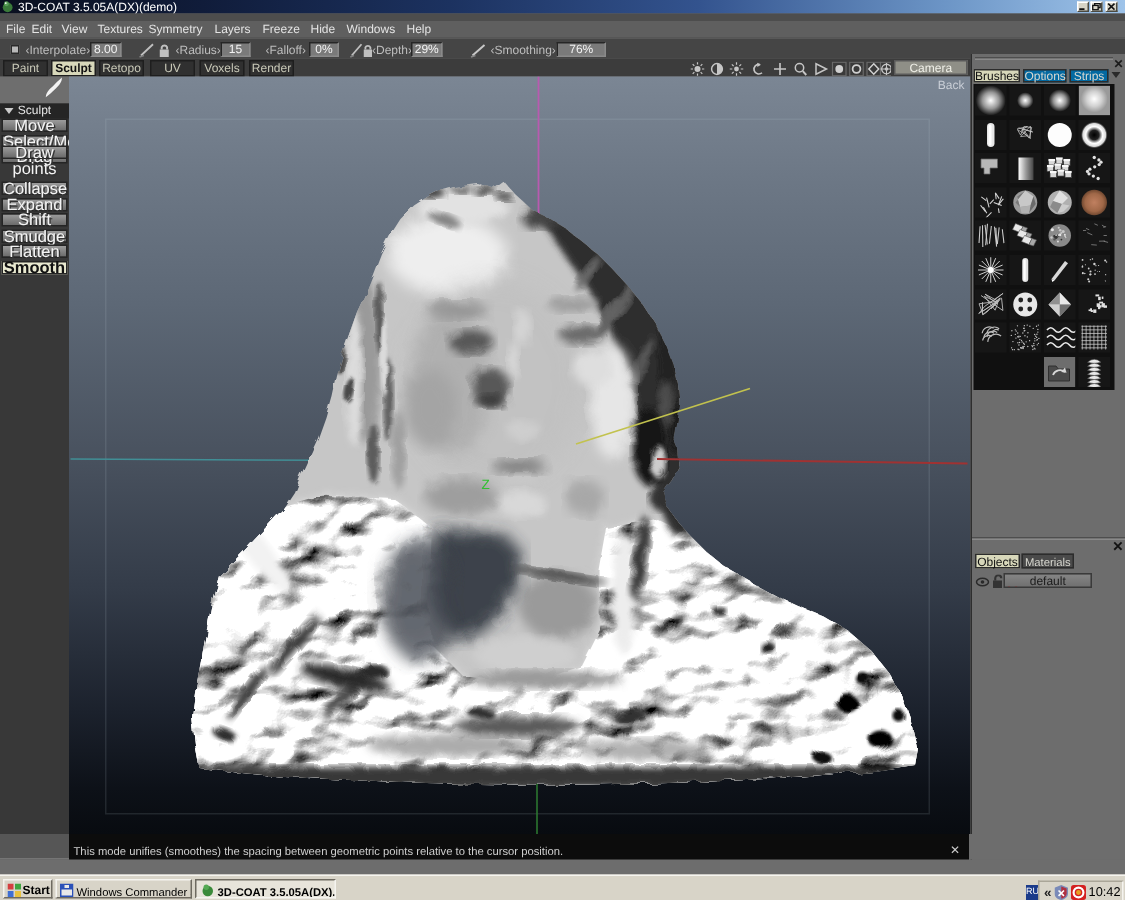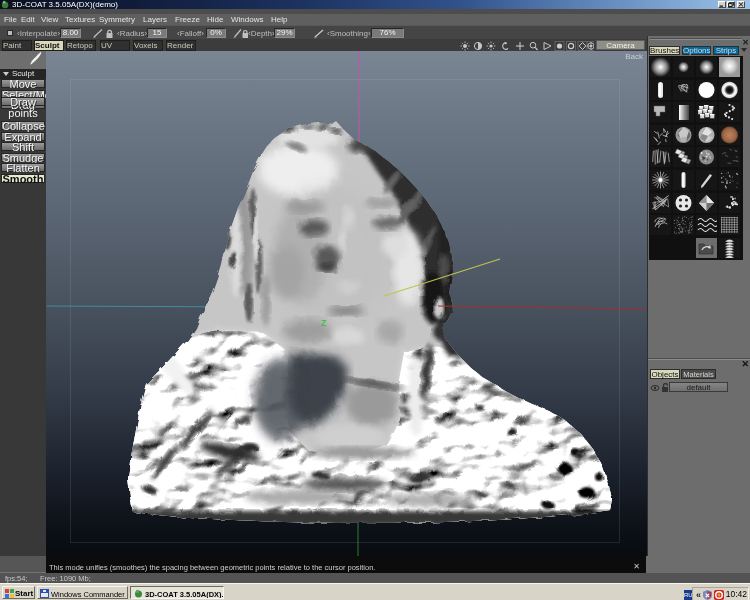--- a/index.html
+++ b/index.html
@@ -21,21 +21,21 @@
 #menubar { left:0; top:14px; width:750px; height:11px; background:#5f5f5f; color:#e4e4e4; font-size:8px; }
 #menubar span { position:absolute; top:1px; }
 
 
 #toolbar { left:0; top:25px; width:750px; height:14px; background:#454545; border-top:1px solid #585858; }
 #toolbar .lab { position:absolute; top:3px; color:#bebebe; font-size:8px; }
 #toolbar .fld { position:absolute; top:2px; height:10px; background:#7a7a7a; border:1px solid #262626; border-bottom-color:#8a8a8a; border-right-color:#8a8a8a; color:#f2f2f2; font-size:8px; text-align:center; line-height:8px; }
 
 
 #tabrow { left:0; top:39px; width:750px; height:12px; background:#3c3c3c; }
-.tab { position:absolute; top:1px; height:11px; width:30px; background:#303030; border:1px solid #1e1e1e; color:#c9c9b8; font-size:8px; text-align:left; line-height:10px; }
+.tab { position:absolute; top:1px; height:11px; width:30px; background:#303030; border:1px solid #1e1e1e; color:#c9c9b8; font-size:8px; text-align:center; line-height:10px; }
 .tab.active { background:#d8d8ba; color:#111; font-weight:bold; }
 #camera { position:absolute; left:596px; top:1px; width:49px; height:10px; background:#8f8f87; border:1px solid #5a5a5a; color:#f0f0e8; font-size:8px; text-align:center; line-height:9px; }
 
 
 #leftpanel { left:0; top:51px; width:46px; height:505px; background:#383838; }
 #brushprev { position:absolute; left:0; top:0; width:46px; height:18px; background:#6e6e6e; }
 #sculpthdr { position:absolute; left:0; top:18px; width:46px; height:9.5px; background:#252525; color:#e8e8e8; font-size:8px; text-align:center; line-height:9px; }
 #sculpthdr .arr { position:absolute; left:3px; top:3px; width:0; height:0; border-left:3px solid transparent; border-right:3px solid transparent; border-top:4px solid #cccccc; }
 .lbtn { position:absolute; left:1px; width:44px; height:9px; background:linear-gradient(#9b9b9b,#6b6b6b); border:1px solid #252525; color:#f4f4f4; font-size:11px; text-align:center; line-height:8px; text-shadow:1px 1px 0 #333; }
 .lbtn.active { background:#e9e9d0; color:#111; text-shadow:none; font-weight:bold; }
@@ -831,24 +831,20 @@
       <div id="defbtn">default</div>
     </div>
   </div>
 
   <div id="statuscorner" class="abs"></div>
   <div id="statusstrip" class="abs">
       <span class="abs" style="left:3px;top:7px">This mode unifies (smoothes) the spacing between geometric points relative to the cursor position.</span>
       <span class="sx">✕</span>
     </div>
   <div id="statusedge" class="abs"></div>
-  <div id="fpsrow" class="abs">
-      <span class="abs" style="left:5px;top:1px">fps:54;</span>
-      <span class="abs" style="left:40px;top:1px">Free: 1090 Mb;</span>
-    </div>
 
   <div id="taskbar" class="abs">
     <div class="tkbtn" style="left:2px;width:33px;font-weight:bold">
       <svg class="abs" style="left:2px;top:2px" width="9" height="9" viewBox="0 0 9 9">
           <rect x="0" y="0" width="4" height="4" fill="#d43f3f"></rect>
           <rect x="5" y="0" width="4" height="4" fill="#3fa53f"></rect>
           <rect x="0" y="5" width="4" height="4" fill="#3f6fd4"></rect>
           <rect x="5" y="5" width="4" height="4" fill="#e8c13f"></rect>
         </svg>
       <span class="abs" style="left:12px;top:2px">Start</span>

